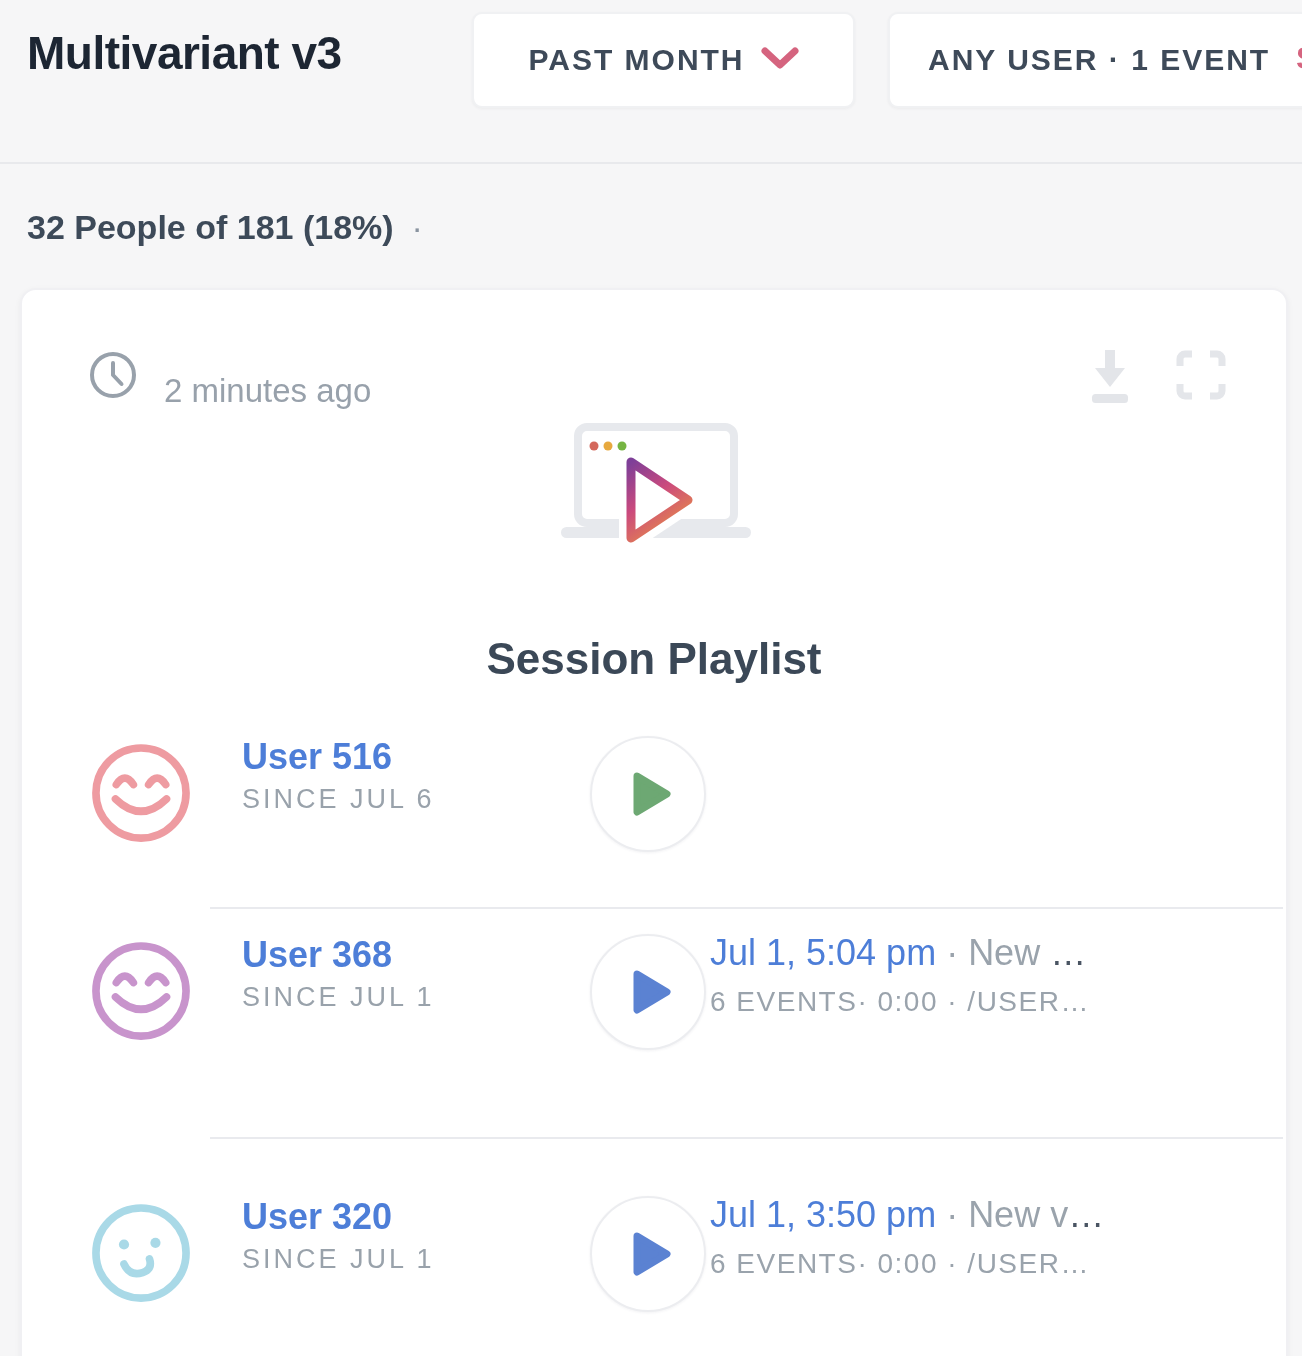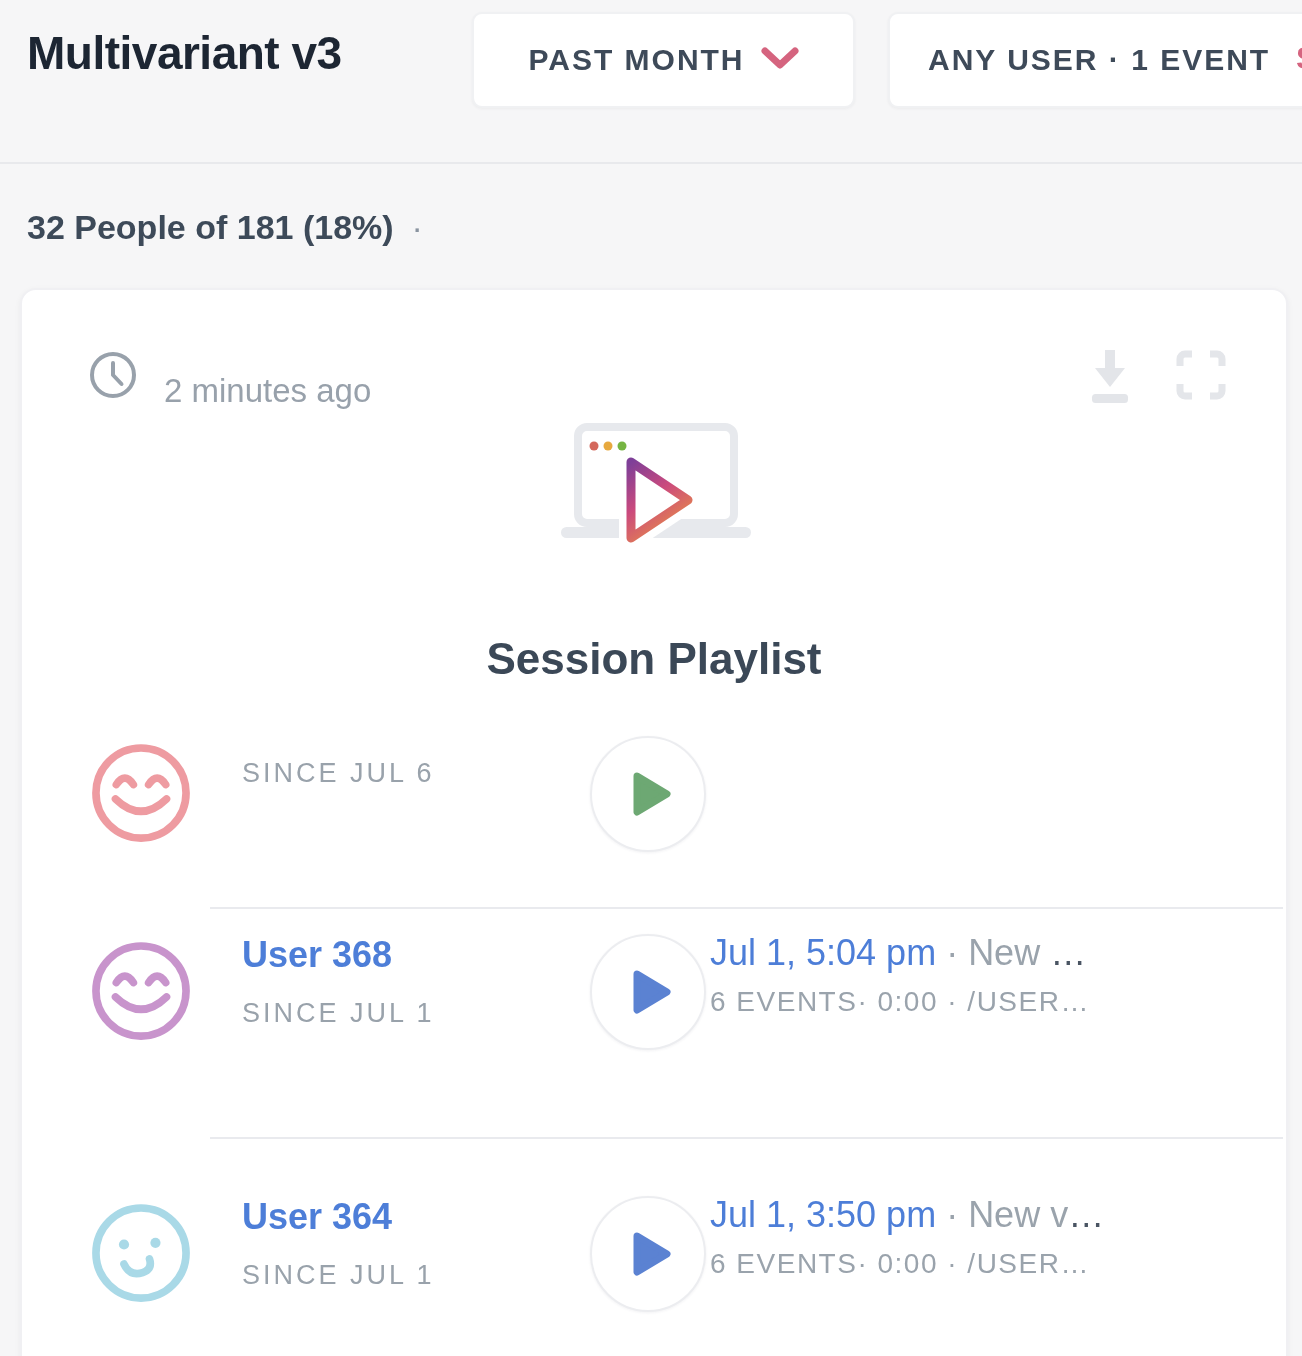--- a/index.html
+++ b/index.html
@@ -34,21 +34,21 @@
   .card-title{position:absolute;left:0;top:304px;width:100%;text-align:center;font-size:44px;font-weight:700;color:#3b4857;margin-top:40px;}
 
   
   .row{position:absolute;left:0;width:100%;height:230px;}
   .row1{top:390px;} .row2{top:588px;} .row3{top:850px;}
   .row-divider{position:absolute;left:188px;width:1073px;height:2px;background:#e9eaee;}
   .rd1{top:617px;} .rd2{top:847px;}
   .avatar{position:absolute;left:68px;top:62px;width:102px;height:102px;}
   .usercol{position:absolute;left:220px;top:56px;}
   .username{font-size:36px;font-weight:600;color:#4d7ed8;cursor:pointer;}
-  .since{font-size:27px;color:#99a2ab;letter-spacing:3px;margin-top:22px;}
+  .since{font-size:27px;color:#99a2ab;letter-spacing:3px;margin-top:6px;}
   .playbtn{position:absolute;left:568px;top:56px;width:116px;height:116px;border-radius:50%;background:#fff;
     border:2px solid #ecedf0;box-shadow:0 1px 3px rgba(30,40,60,.06);box-sizing:border-box;
     display:flex;align-items:center;justify-content:center;cursor:pointer;}
   .playbtn svg{margin-left:7px;}
   .statuscol{position:absolute;left:688px;top:54px;white-space:nowrap;}
   .sline1{font-size:36px;}
   .smain.green{color:#6da873;font-weight:500;}
   .smain.blue{color:#4d7ed8;font-weight:500;}
   .ssep{color:#9aa3ac;margin:0 10px;}
   .srest{color:#9aa3ac;}
@@ -134,20 +134,21 @@
     <div class="row row1">
       <span class="avatar">
         <svg width="102" height="102" viewBox="0 0 60 60" fill="none" stroke="#ee9ba1" stroke-width="4.5" stroke-linecap="round">
           <circle cx="30" cy="30" r="26.5"></circle>
           <path d="M15.5 25 Q20.5 17.5 25.5 25"></path>
             <path d="M34.5 25 Q39.5 17.5 44.5 25"></path>
           <path d="M15 33.5 Q30 48 45 33.5"></path>
         </svg>
       </span>
       <div class="usercol">
+        <div class="username">User 516</div>
         <div class="since">SINCE JUL 6</div>
       </div>
       <div class="playbtn">
         <svg width="40" height="48" viewBox="0 0 40 48">
             <polygon class="tri-green" points="5,6 35,24 5,42" stroke-width="7" stroke-linejoin="round"></polygon>
           </svg>
       </div>
     </div>
 
     <div class="row-divider rd1"></div>
@@ -183,21 +184,21 @@
     <div class="row row3">
       <span class="avatar">
         <svg width="102" height="102" viewBox="0 0 60 60" fill="none" stroke="#a9d9e7" stroke-width="4.5" stroke-linecap="round">
           <circle cx="30" cy="30" r="26.5"></circle>
           <circle cx="20" cy="25" r="3" fill="#a9d9e7" stroke="none"></circle>
           <circle cx="38.5" cy="24" r="3" fill="#a9d9e7" stroke="none"></circle>
           <path d="M20 36.5 Q23.5 44 31 41.5 Q37 39.5 35 33.5"></path>
         </svg>
       </span>
       <div class="usercol">
-        <div class="username">User 364</div>
+        <div class="username">User 320</div>
         <div class="since">SINCE JUL 1</div>
       </div>
       <div class="playbtn">
         <svg width="40" height="48" viewBox="0 0 40 48">
             <polygon class="tri-blue" points="5,6 35,24 5,42" stroke-width="7" stroke-linejoin="round"></polygon>
           </svg>
       </div>
       <div class="statuscol">
         <div class="sline1">
           <span class="smain blue">Jul 1, 3:50 pm</span><span class="ssep">·</span><span class="srest">New v</span><span class="srest-dark">…</span>

